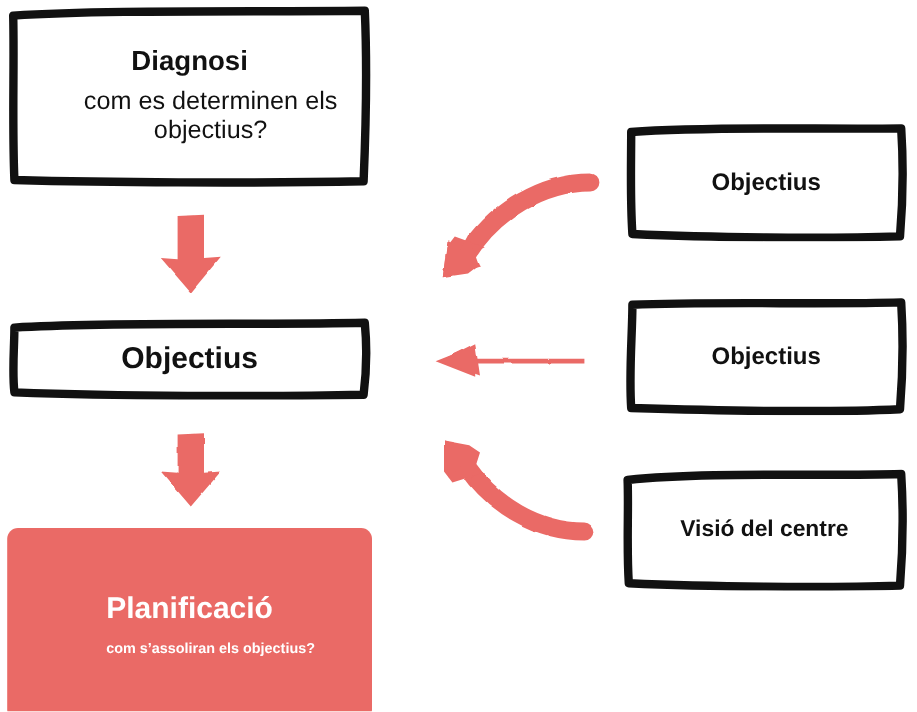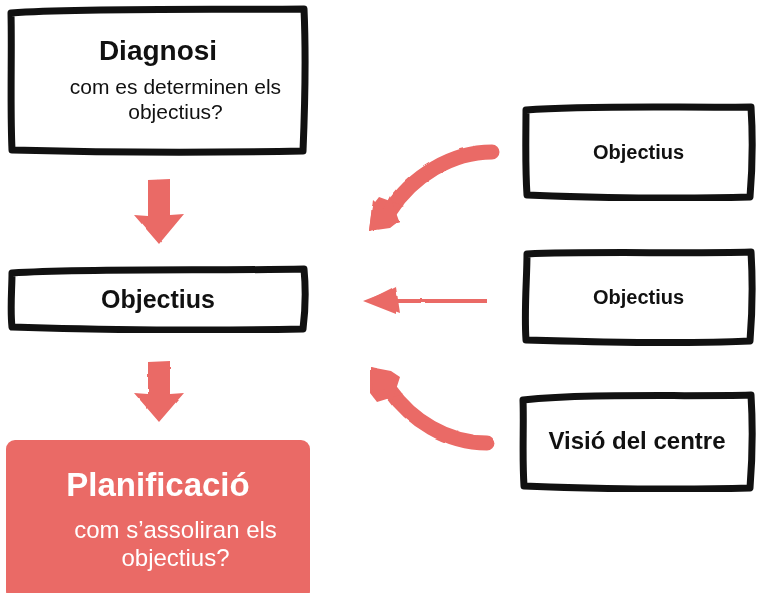--- a/index.html
+++ b/index.html
@@ -57,30 +57,30 @@
   #box-planificacio {
     left: 6px; top: 440px; width: 304px; height: 160px;
     background: #ea6a66;
     border-radius: 9px;
     color: #ffffff;
   }
   #box-pec        { left: 521px; top: 103px; width: 235px; height: 98px; }
   #box-pedc       { left: 521px; top: 248px; width: 235px; height: 98px; }
   #box-visio      { left: 518px; top: 391px; width: 238px; height: 101px; }
 
-  #box-diagnosi .title    { font-size: 28px; margin-bottom: 9px; }
+  #box-diagnosi .title    { font-size: 23px; margin-bottom: 9px; }
   #box-diagnosi .subtitle { font-size: 21px; }
 
   #box-objectius .title   { font-size: 25px; }
 
-  #box-planificacio .title    { font-size: 33px; margin-bottom: 12px; }
-  #box-planificacio .subtitle { font-size: 24px; }
+  #box-planificacio .title    { font-size: 25px; margin-bottom: 12px; }
+  #box-planificacio .subtitle { font-size: 12px; font-weight: bold; }
 
   #box-pec .title, #box-pedc .title { font-size: 20px; }
-  #box-visio .title { font-size: 24px; }
+  #box-visio .title { font-size: 19px; }
 
   .arrow-layer {
     position: absolute;
     left: 0; top: 0;
     width: 764px;
     height: 593px;
     pointer-events: none;
     z-index: 1;
   }
 </style>

